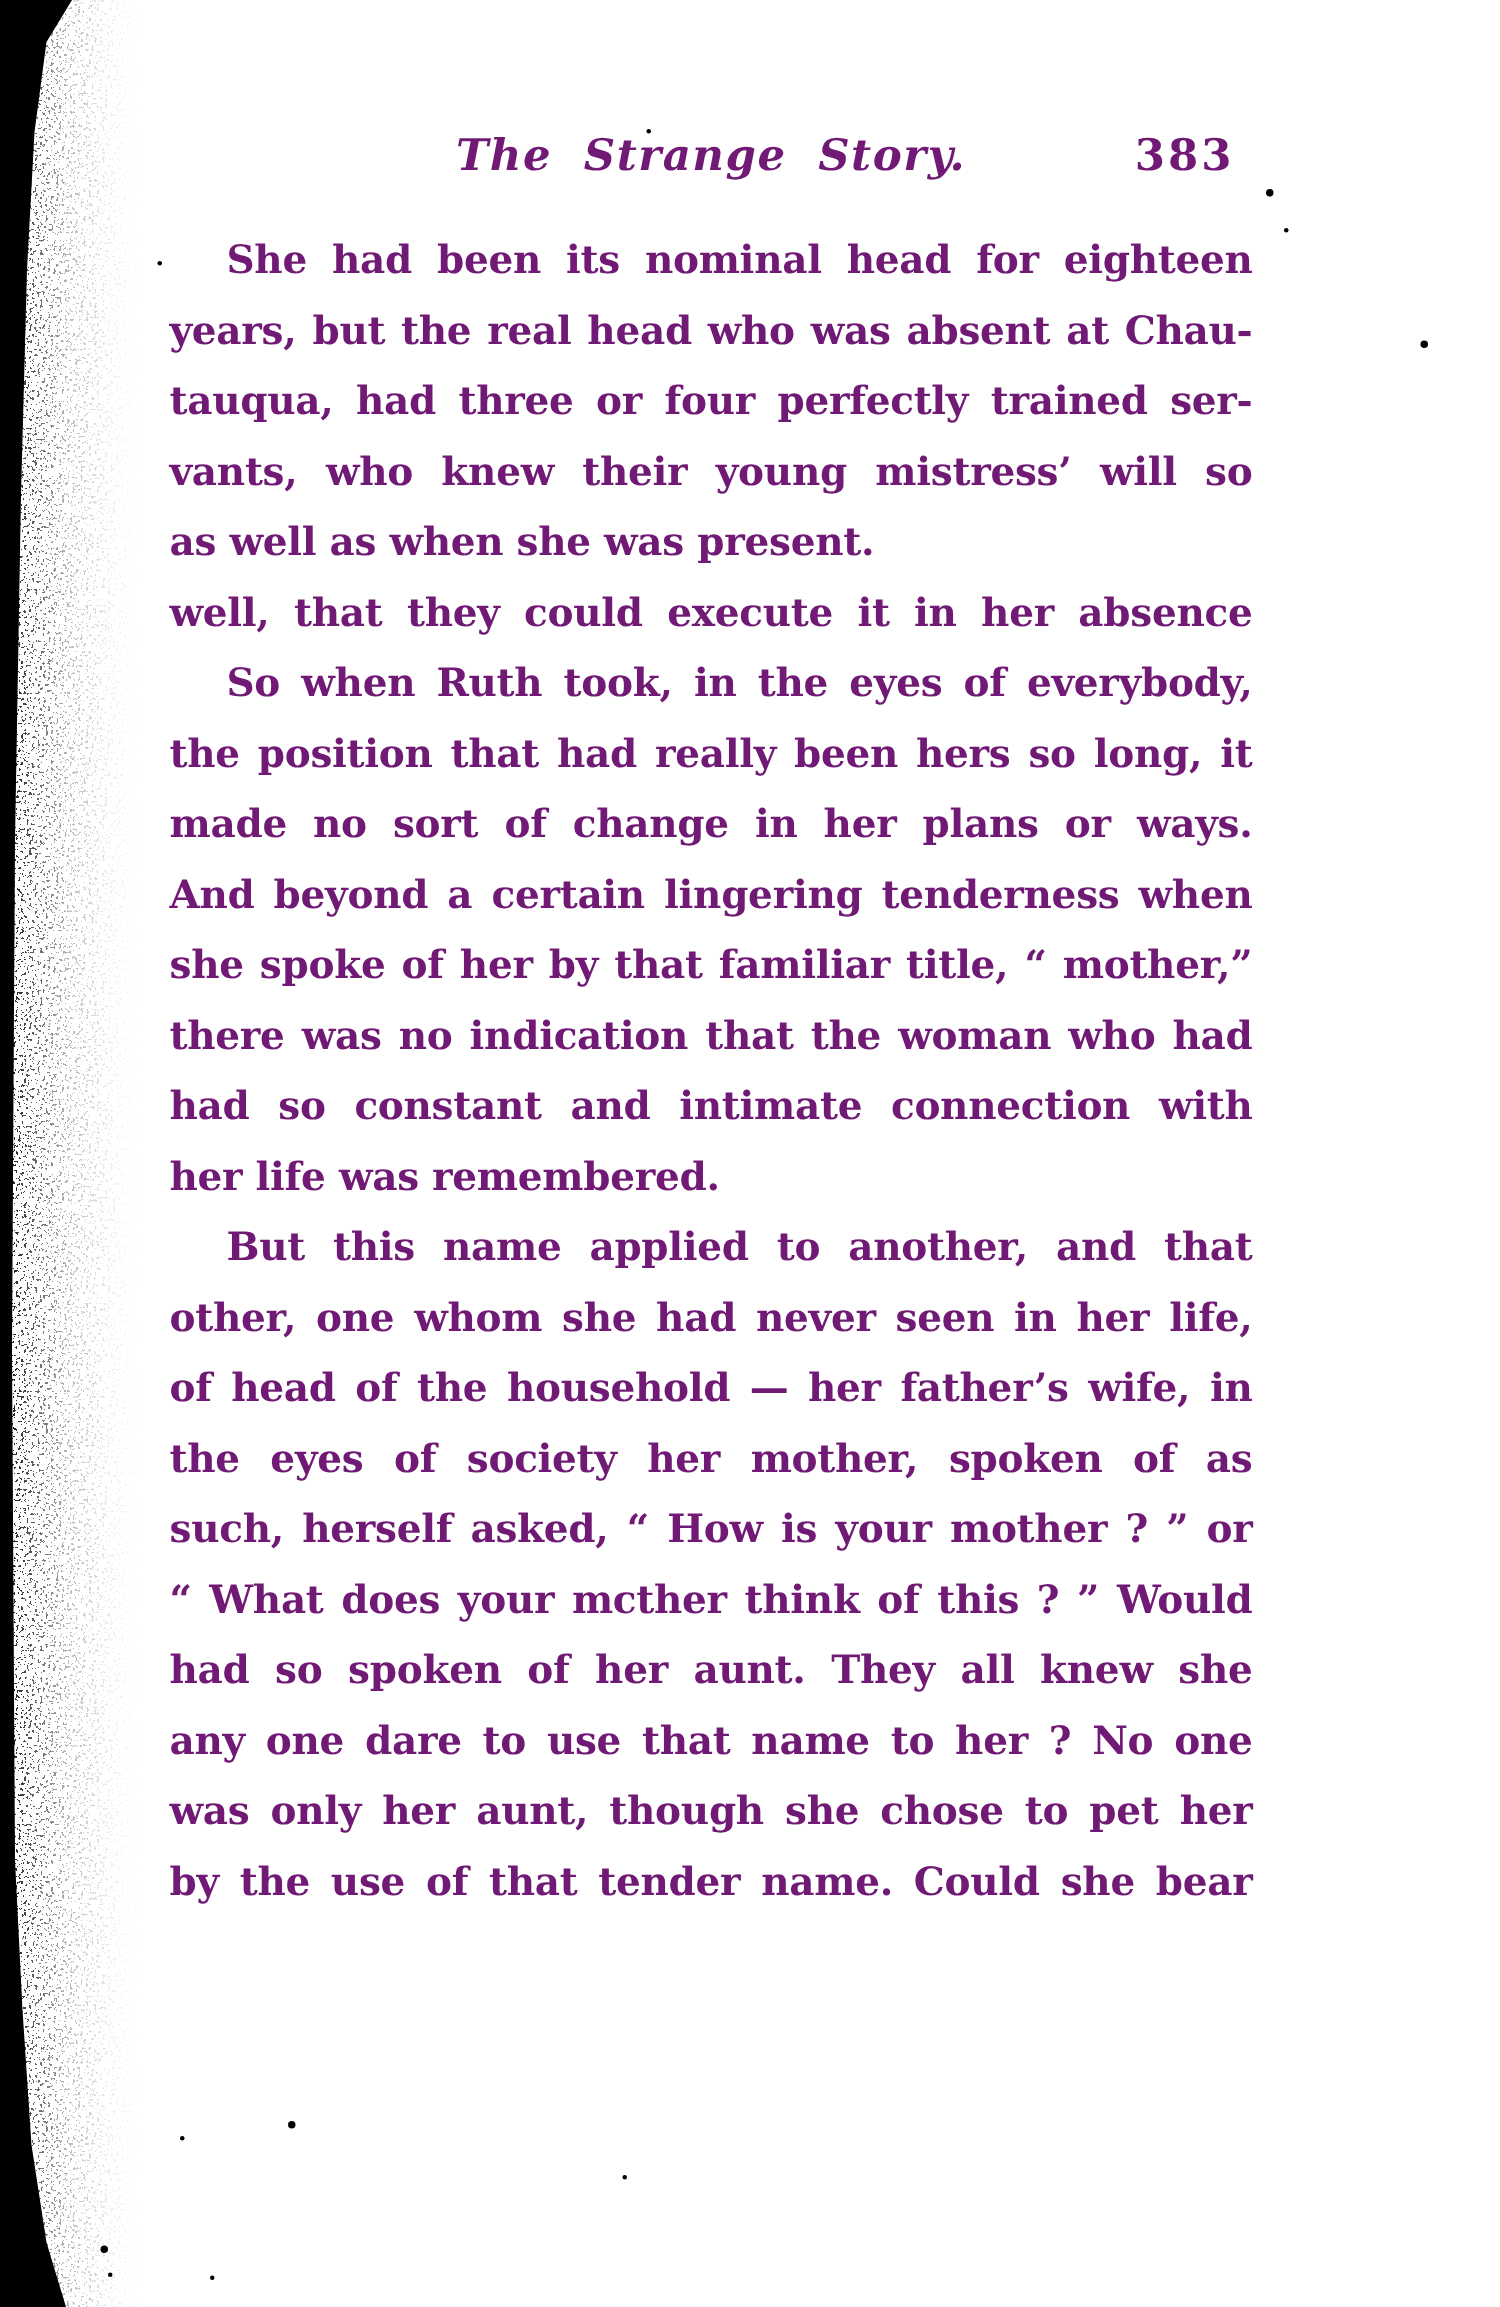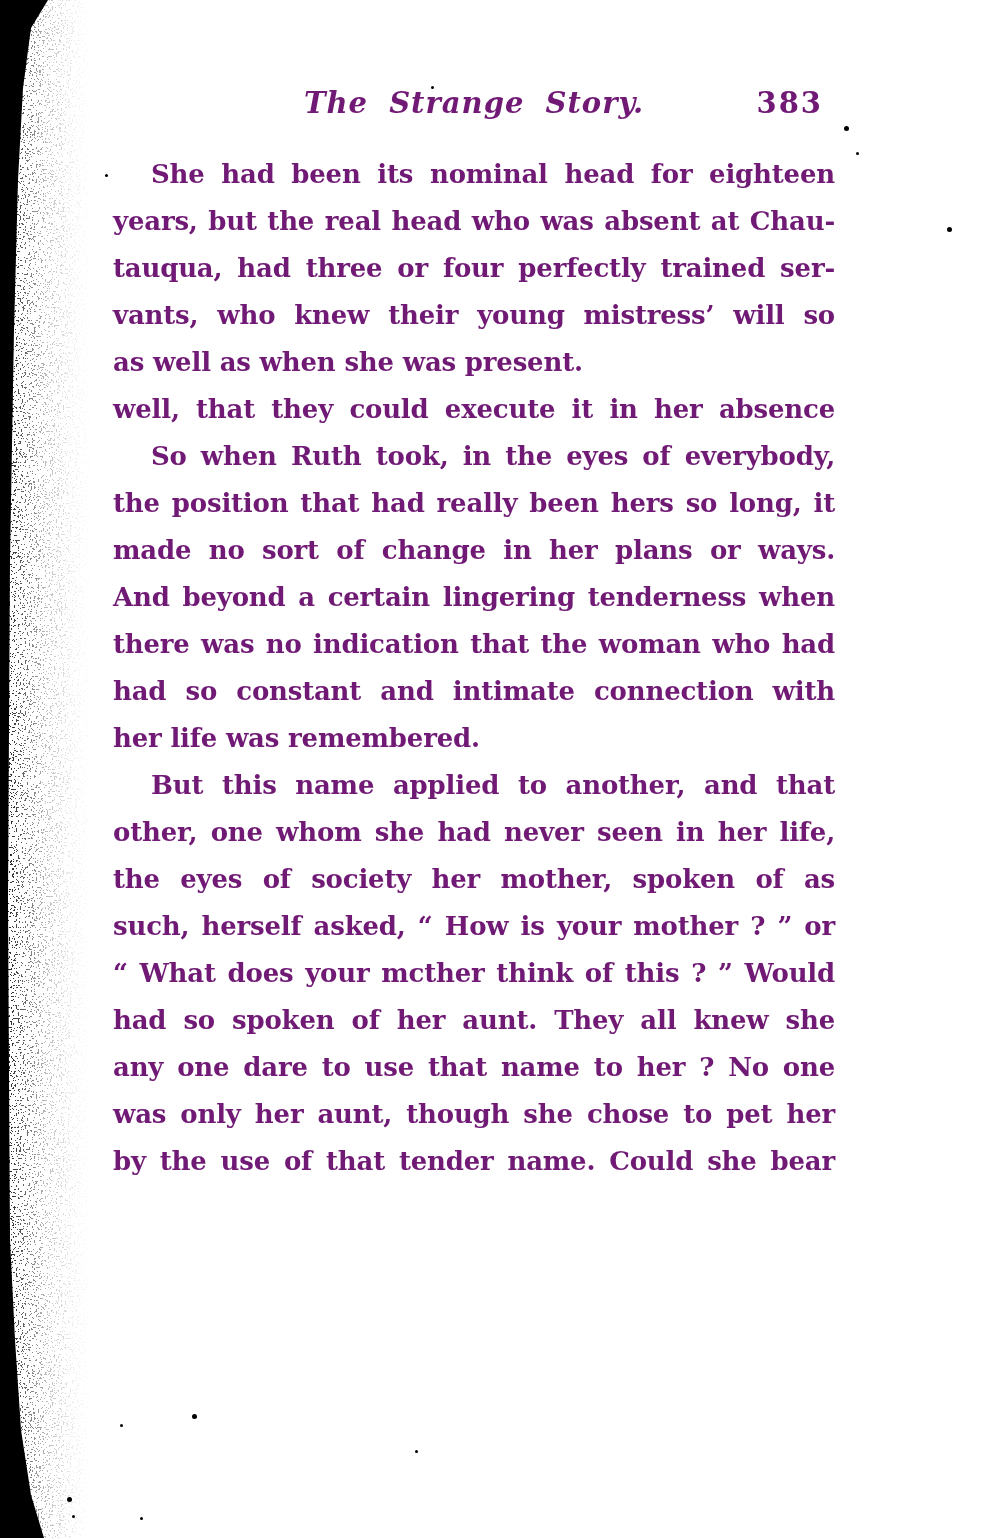--- a/index.html
+++ b/index.html
@@ -133,28 +133,30 @@
         <div class="line">vants, who knew their young mistress’ will so</div>
         <div class="line short">as well as when she was present.</div>
         <div class="line">well, that they could execute it in her absence</div>
       </div>
 
       <div class="para">
         <div class="line indent">So when Ruth took, in the eyes of everybody,</div>
         <div class="line">the position that had really been hers so long, it</div>
         <div class="line">made no sort of change in her plans or ways.</div>
         <div class="line">And beyond a certain lingering tenderness when</div>
+        <div class="line">she spoke of her by that familiar title, “ mother,”</div>
         <div class="line">there was no indication that the woman who had</div>
         <div class="line">had so constant and intimate connection with</div>
         <div class="line short">her life was remembered.</div>
       </div>
 
       <div class="para">
         <div class="line indent">But this name applied to another, and that</div>
         <div class="line">other, one whom she had never seen in her life,</div>
+        <div class="line">of head of the household — her father’s wife, in</div>
         <div class="line">the eyes of society her mother, spoken of as</div>
         <div class="line">such, herself asked, “ How is your mother ? ” or</div>
         <div class="line">“ What does your mcther think of this ? ”  Would</div>
         <div class="line">had so spoken of her aunt.  They all knew she</div>
         <div class="line">any one dare to use that name to her ?  No one</div>
         <div class="line">was only her aunt, though she chose to pet her</div>
         <div class="line">by the use of that tender name.  Could she bear</div>
       </div>
 
     </div>

